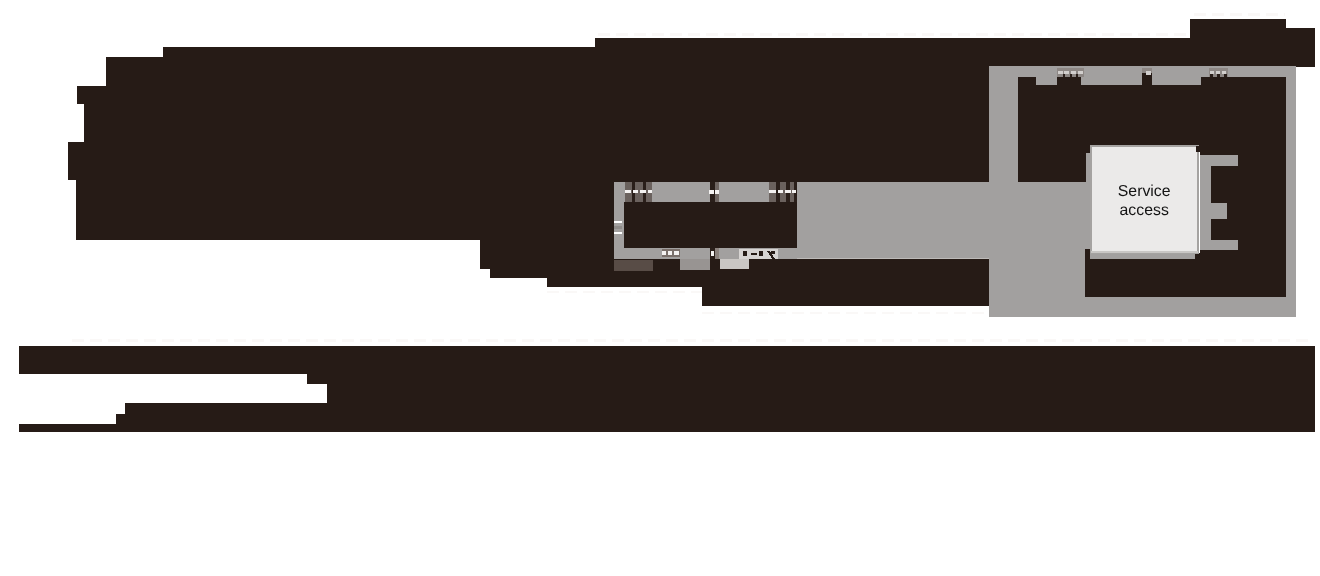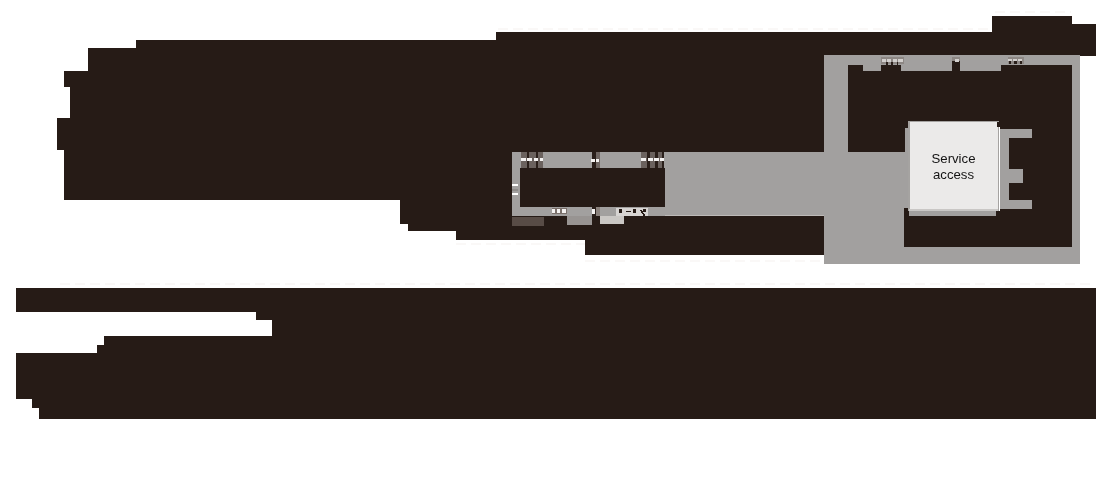--- a/index.html
+++ b/index.html
@@ -1,16 +1,16 @@
 <!DOCTYPE html>
 <html><head>
 <meta charset="utf-8">
 <style>
   html,body{margin:0;padding:0;background:#ffffff;}
-  #stage{position:relative;width:1100px;height:419px;background:#f9a8d4;overflow:hidden;}
+  #stage{position:relative;width:1100px;height:360px;background:#f9a8d4;overflow:hidden;}
   svg{display:block;}
   .lbl{font-family:"Liberation Sans", sans-serif;fill:#141414;}
 </style>
 </head>
 <body>
 <div id="stage">
 <svg width="1100" height="480" viewBox="0 0 1100 480" xmlns="http://www.w3.org/2000/svg" shape-rendering="crispEdges">
 
   <rect x="0" y="0" width="1100" height="480" fill="#ffffff"></rect>
 

